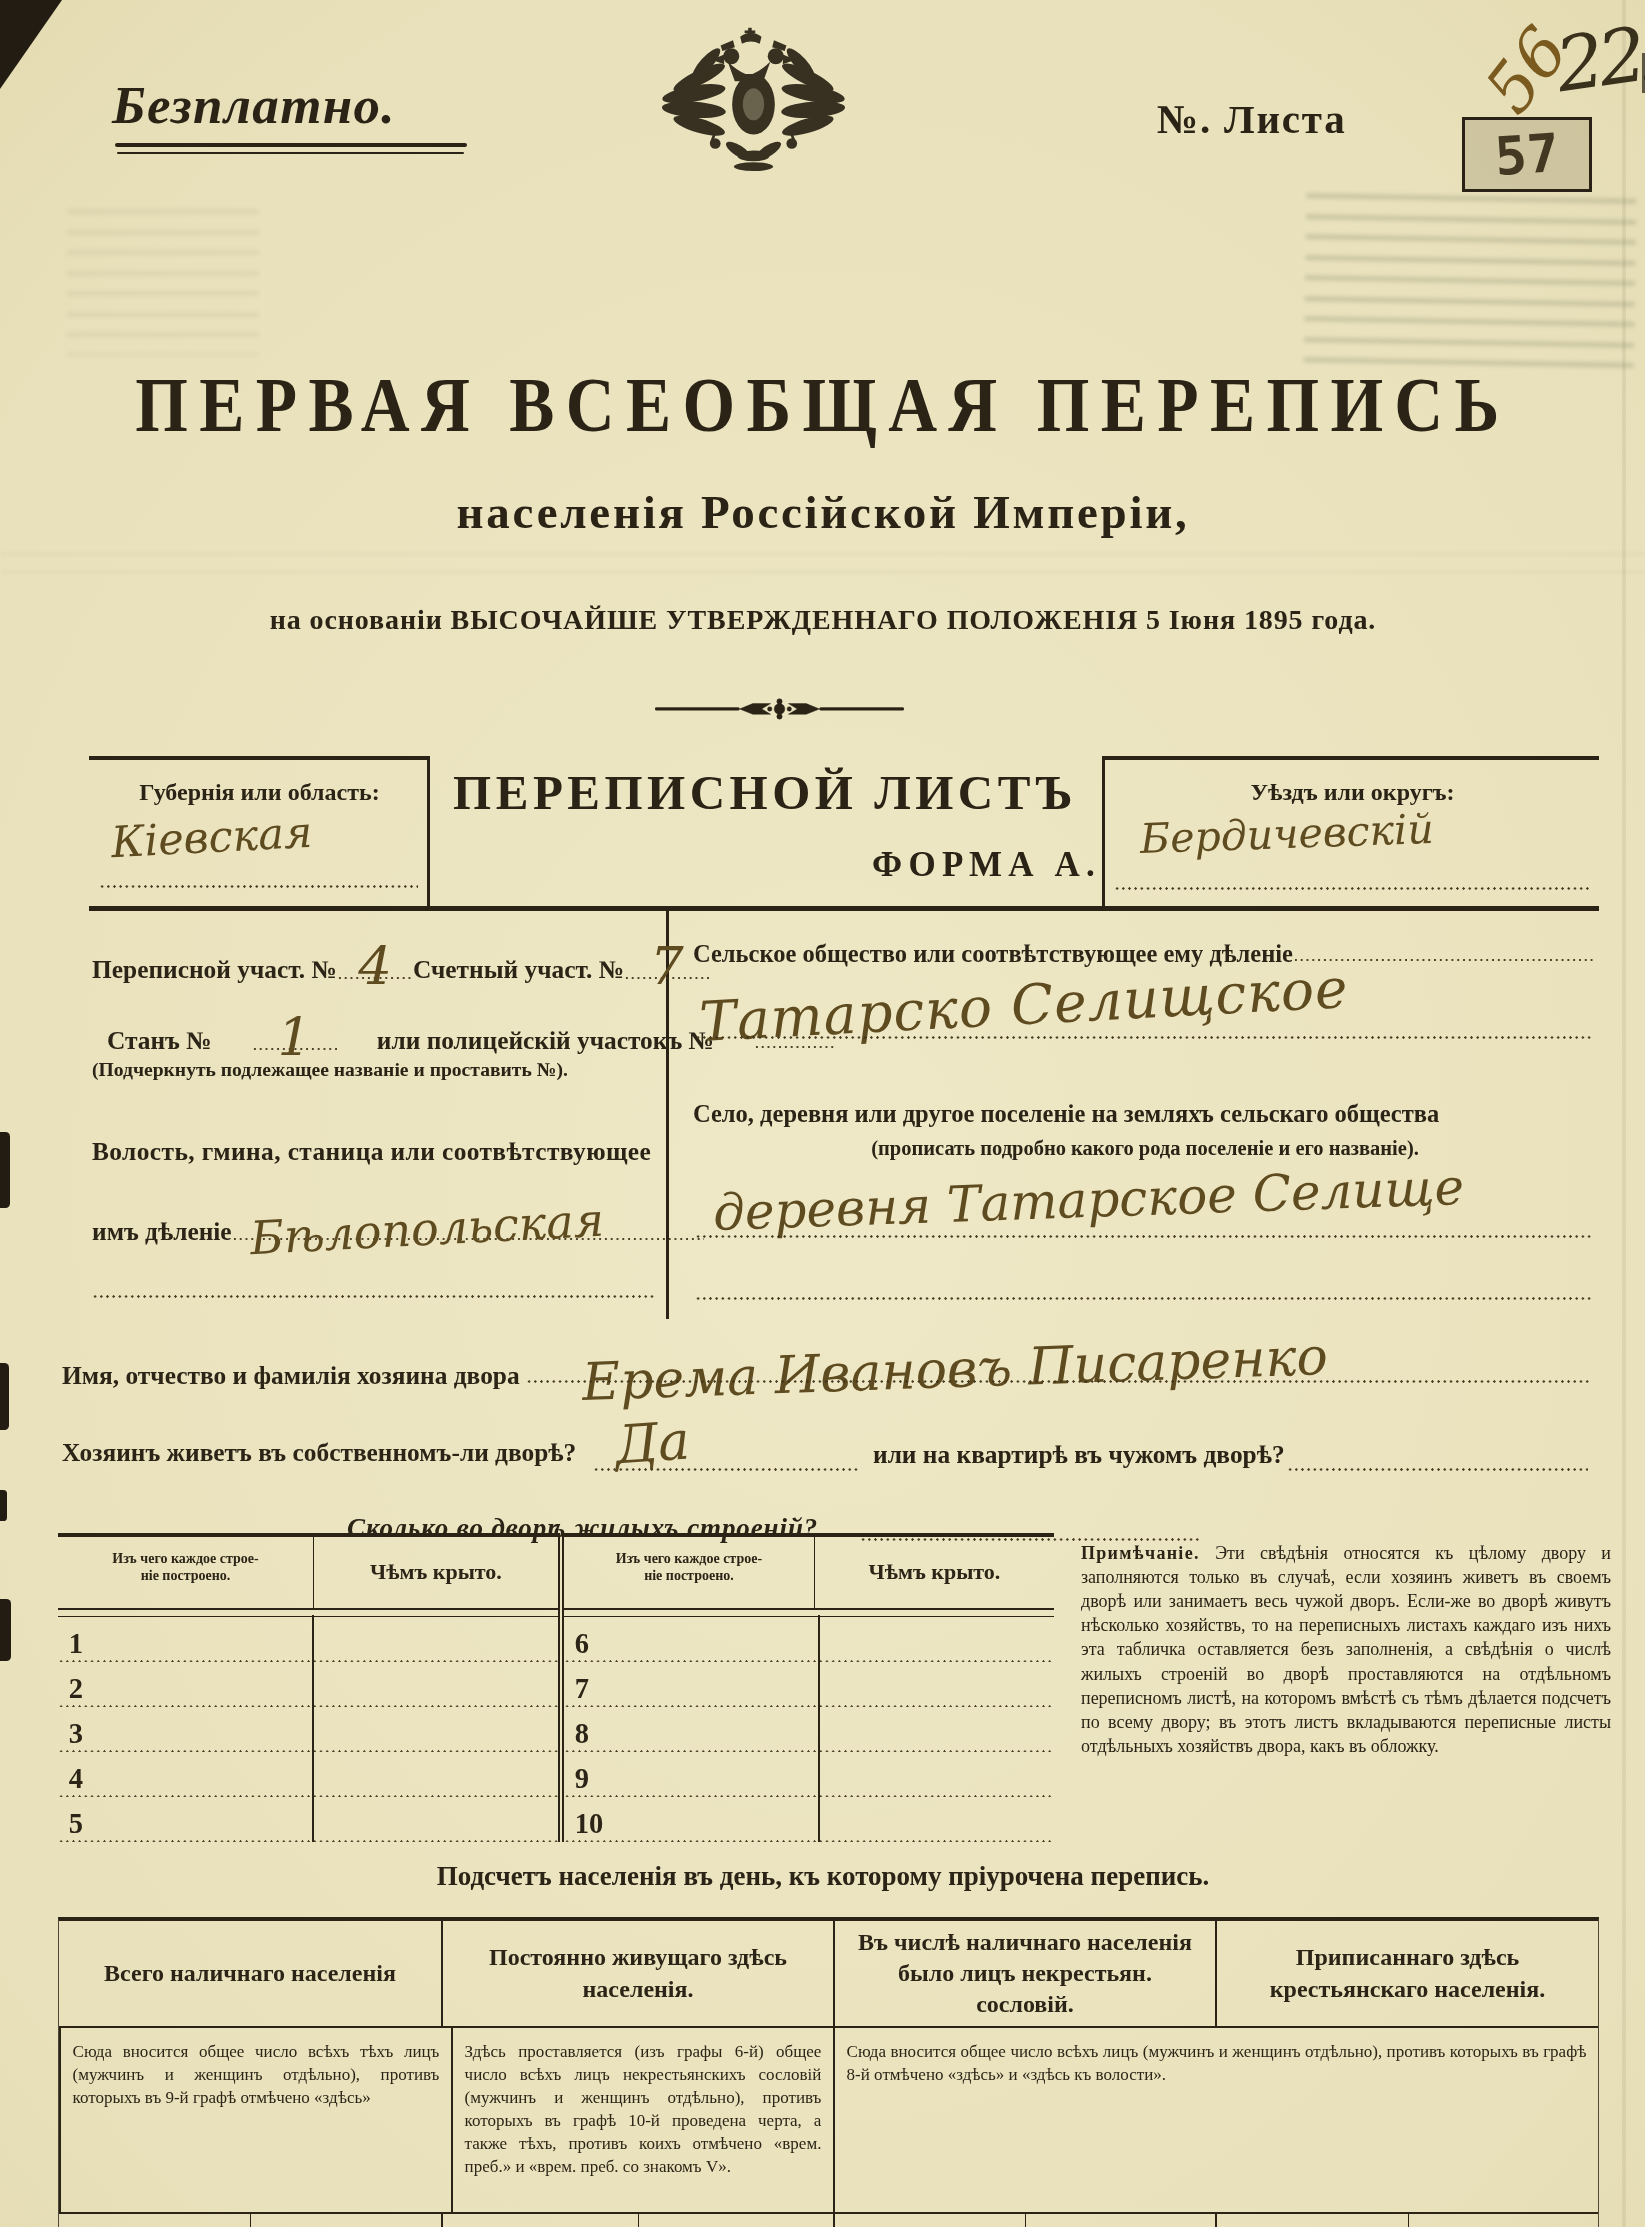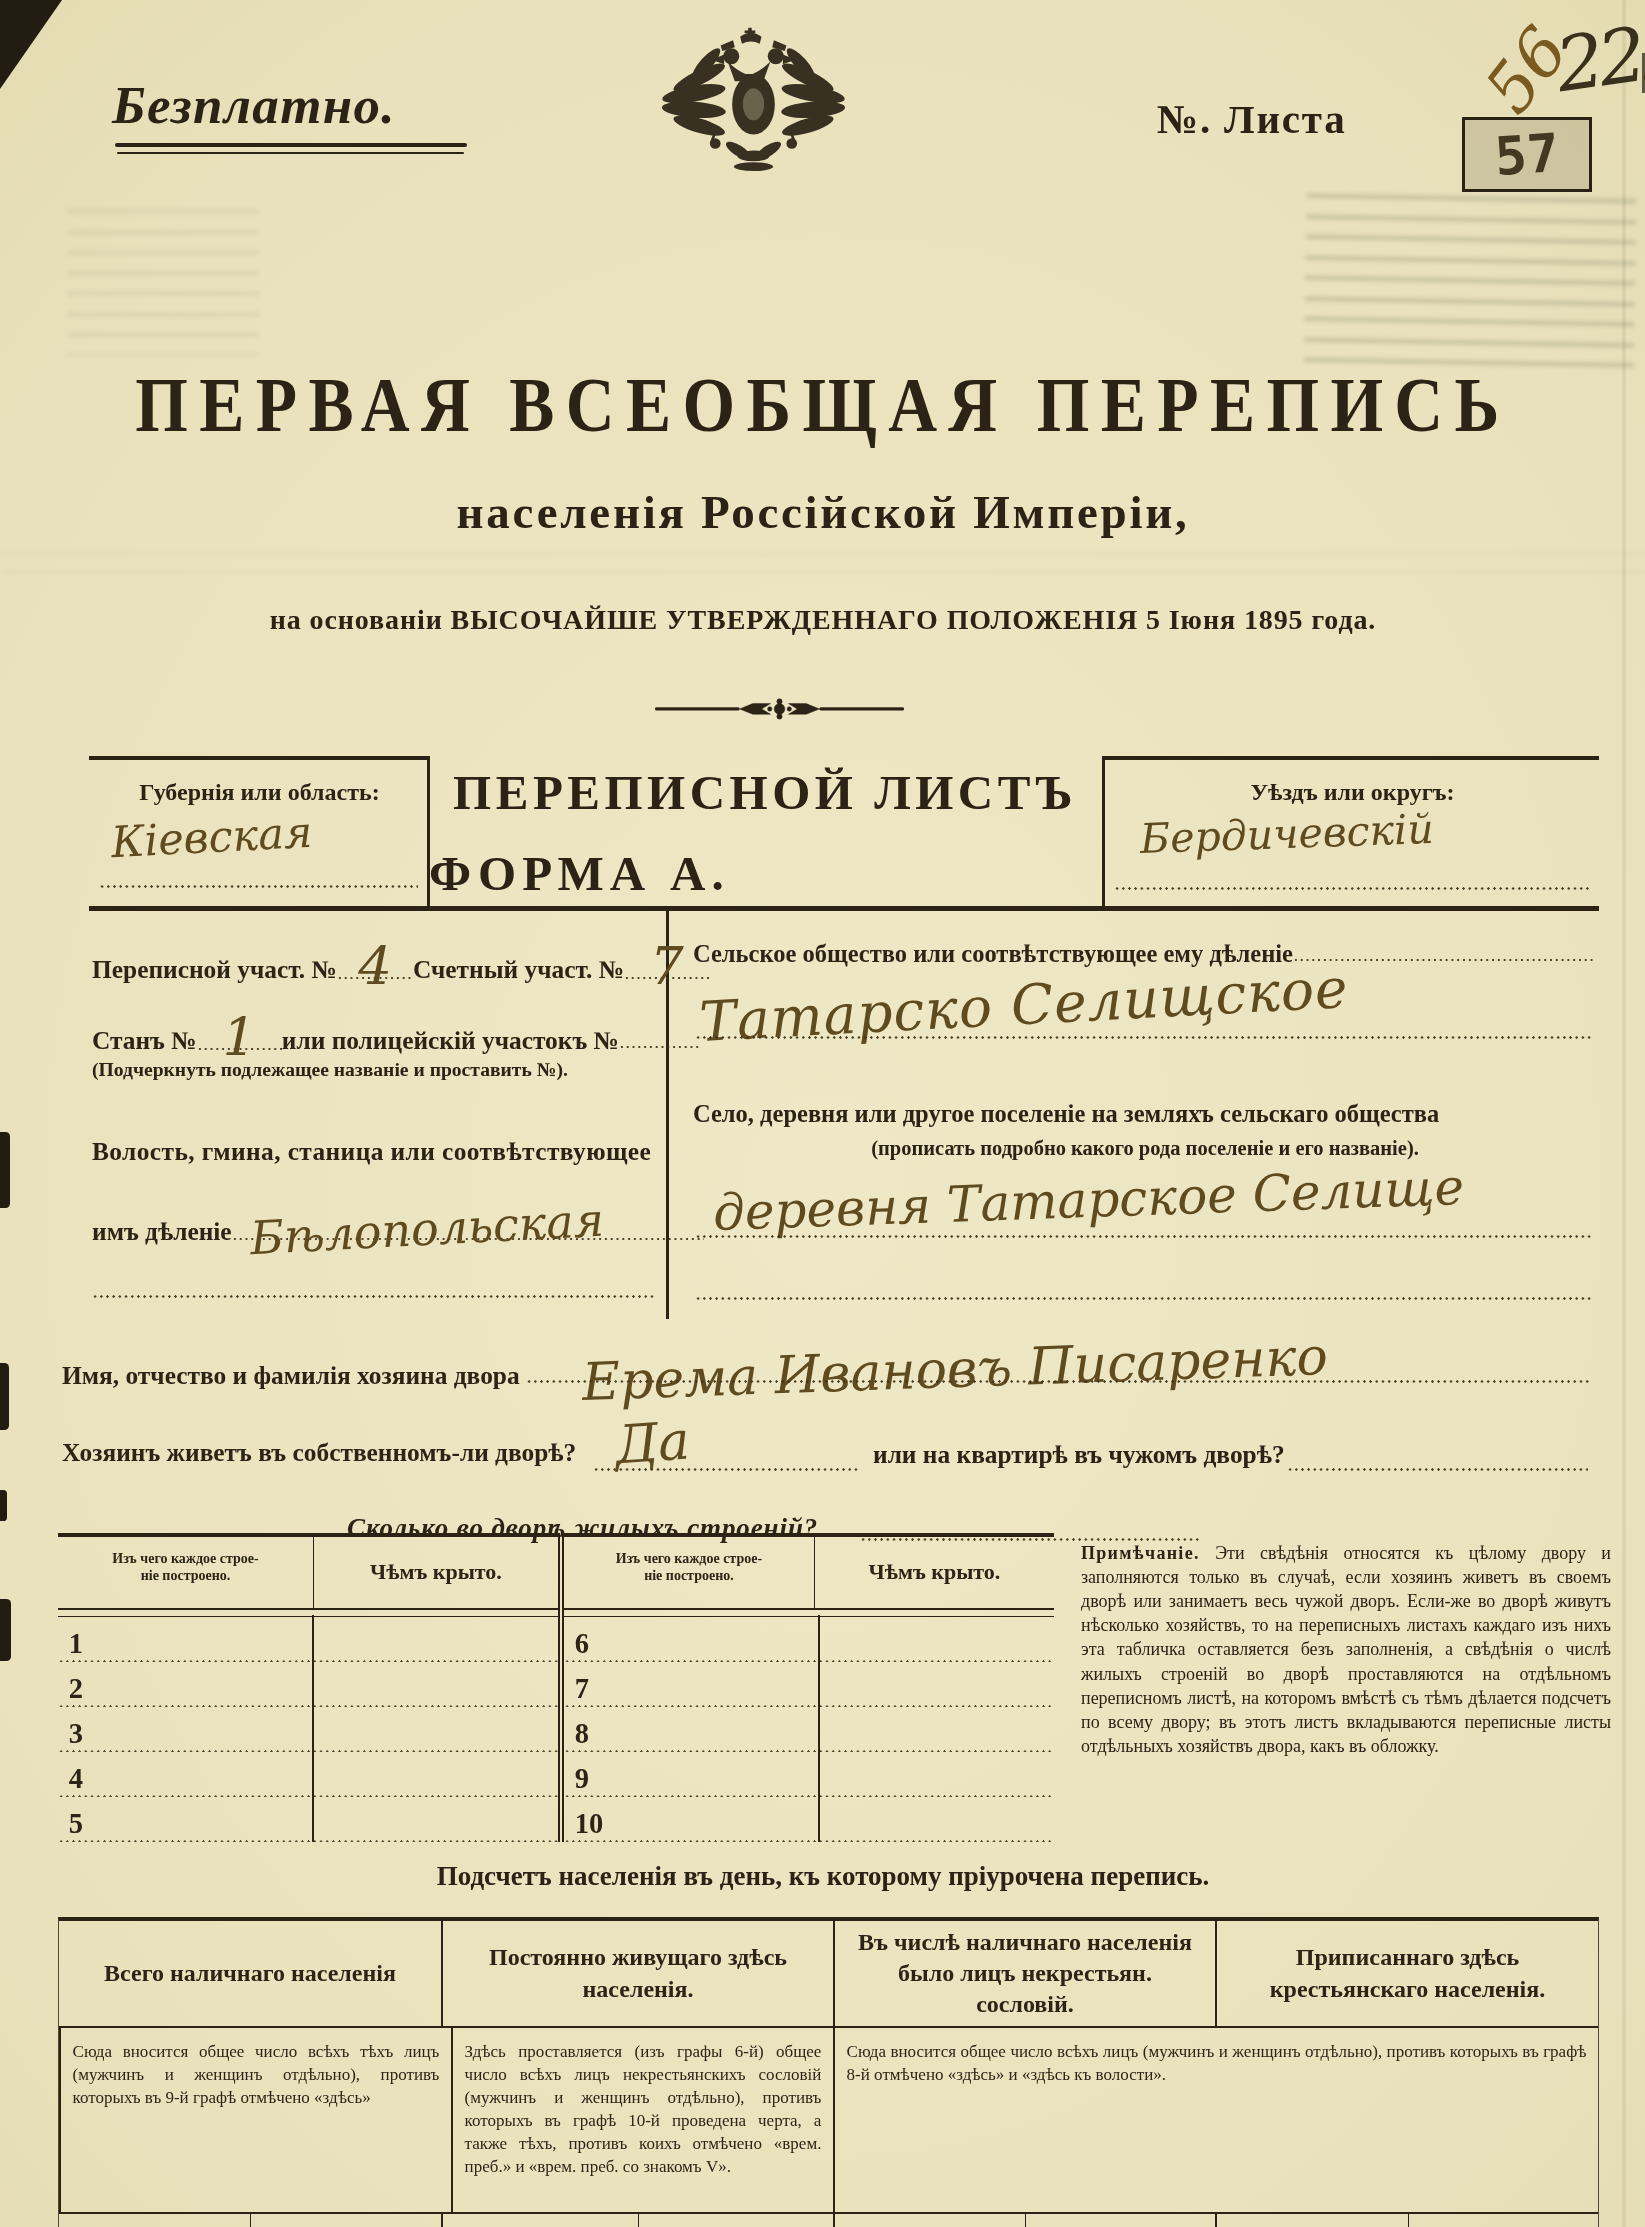--- a/index.html
+++ b/index.html
@@ -44,29 +44,29 @@
   
   .fh-topline-l{left:89px;top:756px;width:339px;height:4px;}
   .fh-topline-r{left:1104px;top:756px;width:495px;height:4px;}
   .fh-vline-l{left:427px;top:756px;width:2.7px;height:152px;}
   .fh-vline-r{left:1102px;top:756px;width:2.7px;height:152px;}
   .fh-bottom{left:89px;top:906px;width:1510px;height:4.9px;}
   .fh-left-label{left:97px;top:779px;width:325px;text-align:center;font-size:24px;font-weight:bold;}
   .fh-left-value{left:111px;top:812px;font-size:43px;transform:rotate(-3deg);}
   .fh-left-dot{left:99px;top:885px;width:319px;}
   .fh-center1{left:429px;top:764px;width:672px;text-align:center;font-size:49px;font-weight:bold;letter-spacing:4.5px;}
-  .fh-center2{left:429px;top:845px;width:672px;text-align:left;font-size:49px;font-weight:bold;letter-spacing:6.2px;}
+  .fh-center2{left:429px;top:845px;width:672px;text-align:right;font-size:35px;font-weight:bold;letter-spacing:6.2px;}
   .fh-right-label{left:1114px;top:779px;width:477px;text-align:center;font-size:24px;font-weight:bold;}
   .fh-right-value{left:1140px;top:810px;font-size:41px;transform:rotate(-2deg);}
   .fh-right-dot{left:1114px;top:887px;width:478px;}
   
   .col-divider{left:666px;top:911px;width:2.7px;height:408px;}
   
   .lc-line1{left:92px;top:939px;}
-  .lc-line2{left:92px;top:1010px;}
+  .lc-line2{left:107px;top:1010px;gap:40px;}
   .lc-note{left:92px;top:1059px;font-size:19.6px;font-weight:bold;}
   .lc-volost1{left:92px;top:1137px;font-size:25.4px;font-weight:bold;letter-spacing:0.4px;}
   .lc-volost2{left:92px;top:1206px;}
   .lc-dot-b{left:92px;top:1295px;width:563px;}
   .lbl{font-size:25.4px;font-weight:bold;white-space:nowrap;}
   .line{display:flex;align-items:baseline;}
   .numwrap{display:inline-block;text-align:center;}
   .hw-num{font-size:53px;line-height:0.8;position:relative;top:6.2px;}
   
   .rc-line1{left:693px;top:940px;width:900px;}

